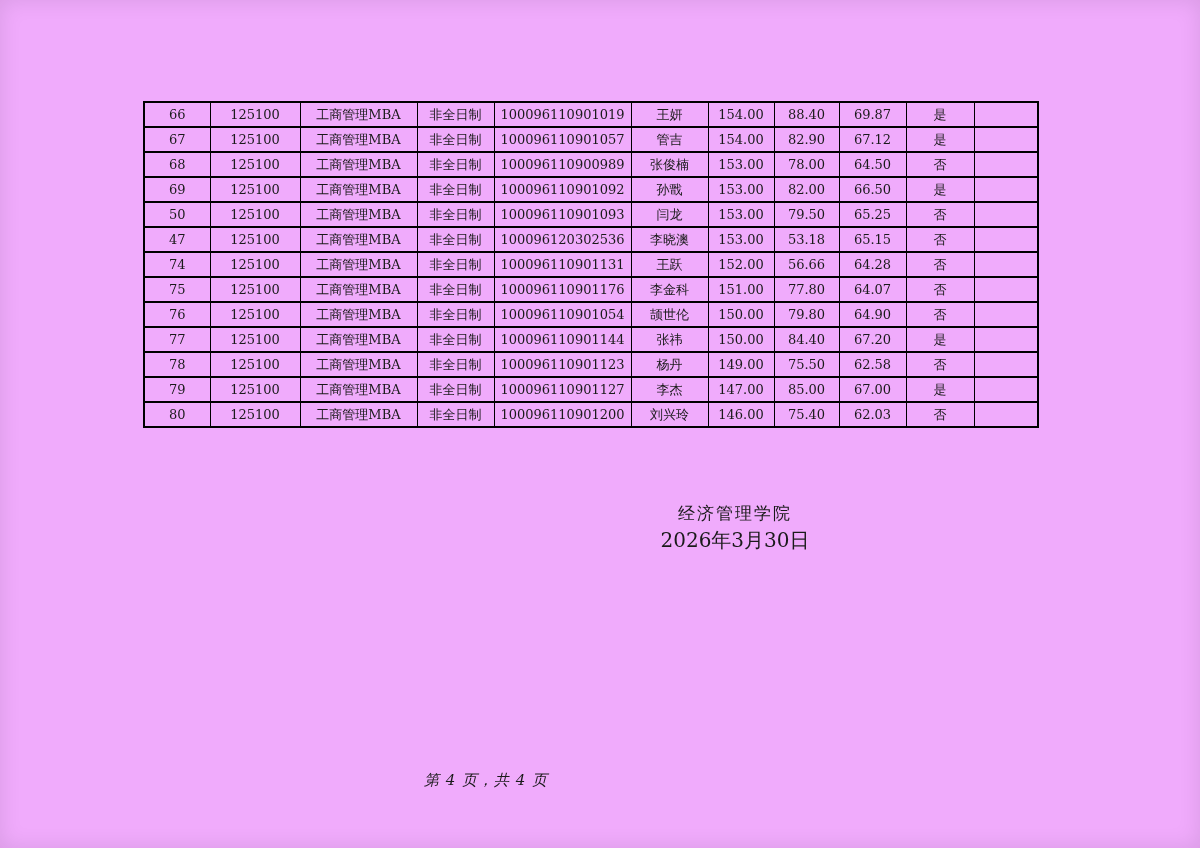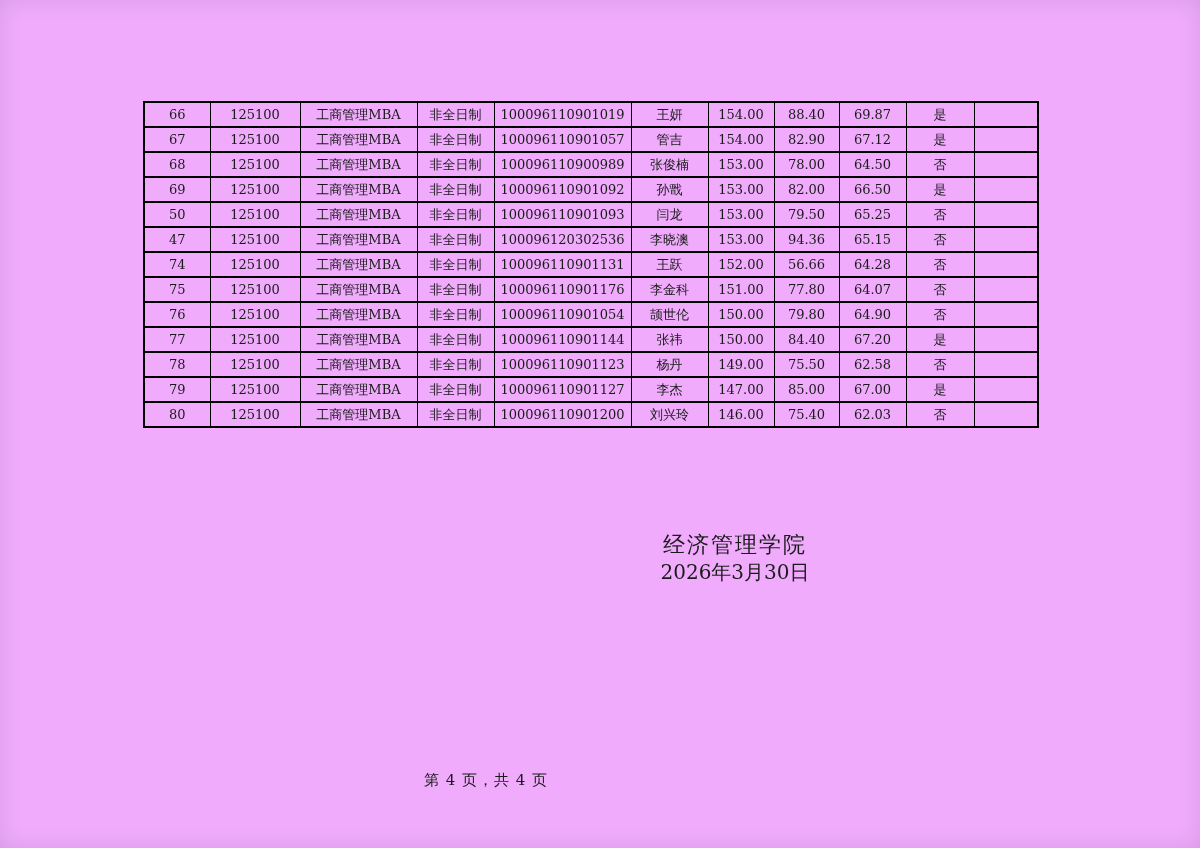--- a/index.html
+++ b/index.html
@@ -47,37 +47,37 @@
     overflow: hidden;
   }
   .signature {
     position: absolute;
     left: 585px;
     top: 500px;
     width: 300px;
     text-align: center;
   }
   .signature .org {
-    font-size: 22px;
+    font-size: 17px;
     line-height: 26px;
     letter-spacing: 2px;
-    margin-top: 32px;
   }
   .signature .date {
     font-size: 20px;
     line-height: 28px;
   }
   .page-number {
     position: absolute;
     left: 0;
     top: 771px;
     width: 972px;
     text-align: center;
     font-size: 15px;
     letter-spacing: 1px;
+    font-style: italic;
   }
 </style>
 </head>
 <body>
 
 <div class="page">
 
   <table class="results">
     <colgroup>
       <col style="width:66px">
@@ -159,21 +159,21 @@
     <td></td>
   </tr>
         <tr>
     <td>47</td>
     <td>125100</td>
     <td>工商管理MBA</td>
     <td>非全日制</td>
     <td>100096120302536</td>
     <td>李晓澳</td>
     <td>153.00</td>
-    <td>94.36</td>
+    <td>53.18</td>
     <td>65.15</td>
     <td>否</td>
     <td></td>
   </tr>
         <tr>
     <td>74</td>
     <td>125100</td>
     <td>工商管理MBA</td>
     <td>非全日制</td>
     <td>100096110901131</td>

